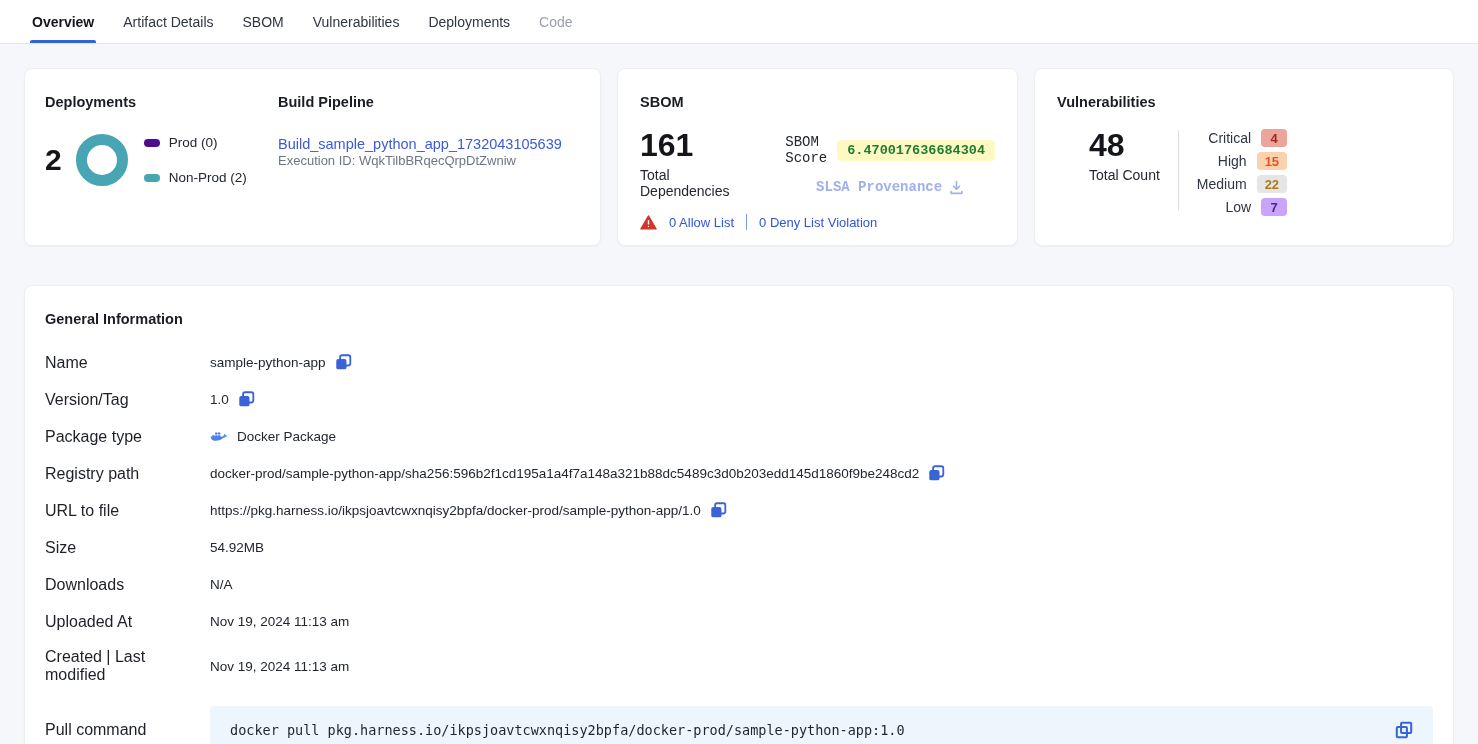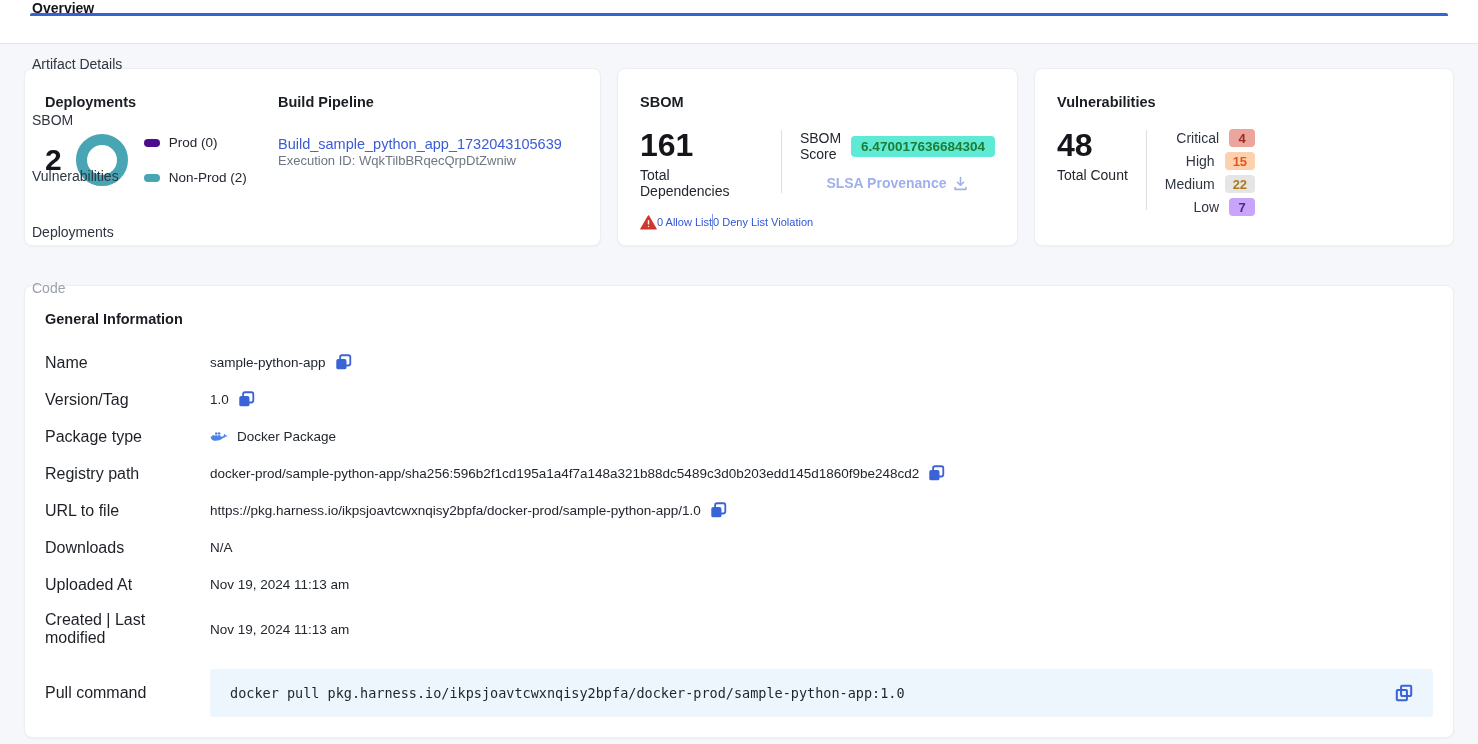--- a/index.html
+++ b/index.html
@@ -6,23 +6,23 @@
   html,body { width:1478px; height:744px; }
   body {
     font-family:"Liberation Sans", sans-serif;
     background:#f6f7fa;
     color:#22272f;
     -webkit-font-smoothing:antialiased;
     overflow:hidden;
   }
   
   .tabbar {
-    display:flex; align-items:stretch; gap:40px;
+    display:flex; align-items:stretch; gap:29px;
     height:44px; padding:0 32px;
-    background:#fff; border-bottom:1px solid #e4e6ea;flex-direction:column;
+    background:#fff; border-bottom:1px solid #e4e6ea;
   }
   .tab {
     position:relative; display:flex; align-items:center;
     font-size:14px; color:#2f3541; cursor:pointer; white-space:nowrap;
   }
   .tab.active { font-weight:700; color:#14161b; }
   .tab.active::after {
     content:""; position:absolute; left:-2px; right:-2px; bottom:0;
     height:3px; background:#3462d8; border-radius:2px 2px 0 0;
   }
@@ -51,42 +51,42 @@
   .legend-item { display:flex; align-items:center; gap:9px; font-size:13.5px; color:#22272f; }
   .swatch { width:16px; height:8px; border-radius:4px; display:inline-block; }
   .pipeline-link {
     display:inline-block; margin-top:26px; font-size:14.5px; color:#3b5bd6;
     text-decoration:none; cursor:pointer;
   }
   .exec-id { margin-top:0; font-size:13px; color:#6e7683; }
 
   
   .card-sbom { width:401px; height:178px; padding:25px 22px; }
-  .sbom-mid { display:flex; margin-top:18px; }
+  .sbom-mid { display:flex; margin-top:18px;align-items:center; }
   .big-num { font-size:32px; font-weight:700; color:#14161b; line-height:1.1; }
   .num-label { font-size:14px; color:#22272f; margin-top:4px; }
   .vdivider { width:1px; background:#dcdee4; margin:2px 18px 6px 18px; }
-  .sbom-right { flex:1; padding-top:2px; }
+  .sbom-right { flex:1; padding-top:2px;font-family:Liberation Mono, monospace; }
   .score-row { display:flex; align-items:center; justify-content:center; gap:10px; }
   .score-label { font-size:14px; color:#22272f; }
   .score-pill {
     background:#a9e3af; color:#1e7d33; font-size:13.5px; font-weight:600;
     padding:3px 10px; border-radius:4px;
   }
   .slsa-row {
     margin-top:13px; display:flex; align-items:center; justify-content:center; gap:7px;
     font-size:14px; font-weight:700; color:#9fb0ea; cursor:default;
   }
-  .sbom-links { display:flex; align-items:center; margin-top:15px; font-size:11px; }
+  .sbom-links { display:flex; align-items:center; gap:12px; margin-top:15px; font-size:13px; }
   .sbom-link { color:#2f55d9; text-decoration:none; cursor:pointer; }
   .link-divider { width:1px; height:16px; background:#7d9ae0; }
 
   
   .card-vuln { flex:1; height:178px; padding:25px 22px; }
-  .vuln-mid { display:flex; margin-top:18px; }
+  .vuln-mid { display:flex; margin-top:18px;margin-left:32px; }
   .sev-list { display:flex; flex-direction:column; gap:5px; padding-top:1px;align-items:flex-end; }
   .sev-row { display:flex; align-items:center; gap:10px; font-size:14px; color:#2f3541; }
   .pill {
     min-width:26px; text-align:center; font-size:13px; font-weight:600;
     padding:1.5px 8px; border-radius:4px;
   }
 
   
   .card-general { padding:25px 20px 20px 20px; margin-bottom:13px; }
   .general-title { margin-bottom:25px; }
@@ -148,21 +148,21 @@
       <h3>SBOM</h3>
       <div class="sbom-mid">
         <div>
           <div class="big-num">161</div>
           <div class="num-label">Total Dependencies</div>
         </div>
         <div class="vdivider"></div>
         <div class="sbom-right">
           <div class="score-row">
             <span class="score-label">SBOM Score</span>
-            <span class="score-pill" style="background: #5eead4; color: rgb(30, 125, 51);">6.470017636684304</span>
+            <span class="score-pill" style="background: #fef9c3; color: rgb(30, 125, 51);">6.470017636684304</span>
           </div>
           <div class="slsa-row">
             <span>SLSA Provenance</span>
             <span>
               <svg width="15" height="15" viewBox="0 0 14 14" fill="none" stroke="#9fb0ea" stroke-width="1.5" stroke-linecap="round" stroke-linejoin="round">
                 <path d="M7 1.5 v6.5"></path>
                   <path d="M4.2 5.8 L7 8.6 L9.8 5.8"></path>
                   <path d="M2 10.8 v1.7 h10 v-1.7"></path>
               </svg>
             </span>
@@ -278,20 +278,26 @@
         <span>https://pkg.harness.io/ikpsjoavtcwxnqisy2bpfa/docker-prod/sample-python-app/1.0</span>
         <span class="copy-btn">
           <svg width="17" height="17" viewBox="0 0 16 16">
               <rect x="4.8" y="1.2" width="9.6" height="9.6" rx="1.8" fill="none" stroke="#3b63d8" stroke-width="1.7"></rect>
               <rect x="1.2" y="4.8" width="9.6" height="9.6" rx="1.8" fill="#3b63d8"></rect>
             </svg>
         </span>
       </div>
     </div>
 
+    <div class="info-row">
+      <div class="info-label">Size</div>
+      <div class="info-value">
+          <span>54.92MB</span>
+        </div>
+    </div>
 
     <div class="info-row">
       <div class="info-label">Downloads</div>
       <div class="info-value">
           <span>N/A</span>
         </div>
     </div>
 
     <div class="info-row">
       <div class="info-label">Uploaded At</div>

